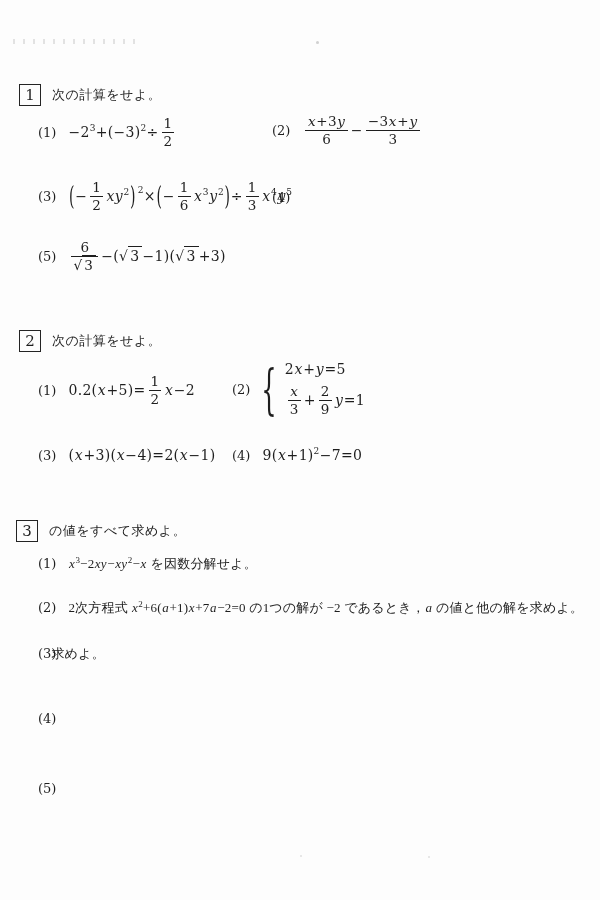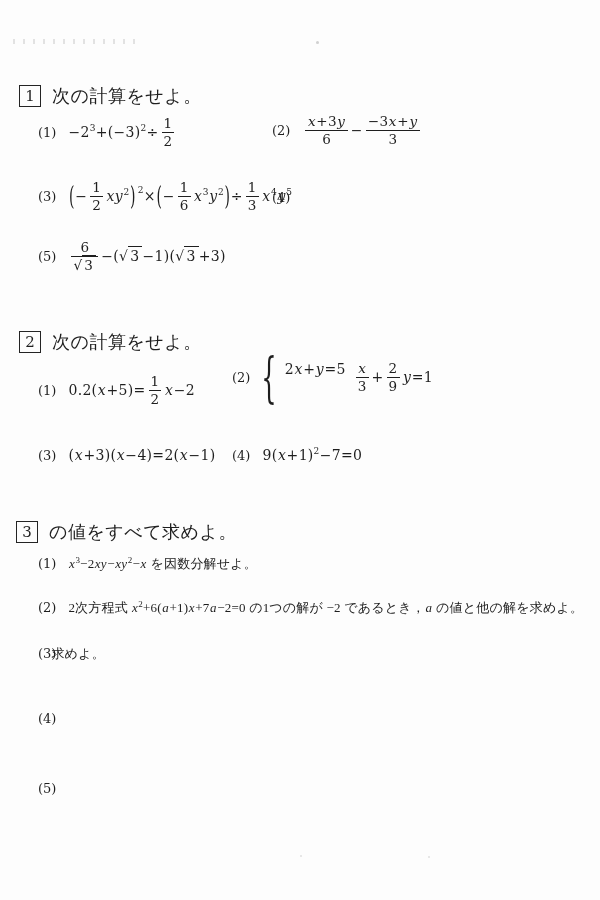--- a/index.html
+++ b/index.html
@@ -11,21 +11,21 @@
     position:relative;
     overflow:hidden;
   }
   .sec-head { position:absolute; display:flex; align-items:center; gap:11px; }
   .numbox {
     width:22px; height:22px;
     border:1.6px solid #242424;
     display:flex; align-items:center; justify-content:center;
     font-size:15px; line-height:1;
   }
-  .sec-title { font-size:18px; letter-spacing:.5px; }
+  .sec-title { font-size:13px; letter-spacing:.5px; }
 
   .prob { position:absolute; display:flex; align-items:center; gap:12px; font-size:14px; }
   .prob .plab { font-size:13px; white-space:nowrap; }
   .math { white-space:nowrap; letter-spacing:.3px; }
 
   .prob3 { position:absolute; display:flex; align-items:flex-start; gap:12px; font-size:13px; width:556px; }
   .prob3 .plab { font-size:13px; padding-top:2px; white-space:nowrap; }
   .lines { display:flex; flex-direction:column; gap:2px; line-height:20px; letter-spacing:.2px;font-family:Liberation Serif, serif; }
   .cont { margin-left:-17px; }
 
@@ -37,21 +37,21 @@
   .fr .de { display:block; padding:1px 2px 0; border-top:1.1px solid #1e1e1e; font-size:13.5px; }
 
   .sq { white-space:nowrap; }
   .sq .rad { border-top:1.1px solid #1e1e1e; padding:1px 3px 0 2px; }
 
   .bp { display:inline-block; transform:scaleY(1.85); font-weight:400; padding:0 .5px; }
   .o2 { font-size:9px; position:relative; top:-.8em; margin-left:1.5px; }
 
   .sys { display:inline-flex; align-items:center; gap:8px; }
   .brace { display:inline-block; font-size:22px; transform:scaleY(2.45) scaleX(1.1); font-weight:300; }
-  .syscol { display:inline-flex; flex-direction:row; gap:7px; font-size:14px; }
+  .syscol { display:inline-flex; flex-direction:column; gap:7px; font-size:14px; }
 
   .noise1 {
     position:absolute; left:13px; top:39px; width:125px; height:5px; opacity:.16;
     background:repeating-linear-gradient(90deg,#555 0 2px,transparent 2px 10px);
   }
   .speck { position:absolute; background:#9a9a9a; border-radius:50%; }
 </style>
 </head>
 <body>
 

